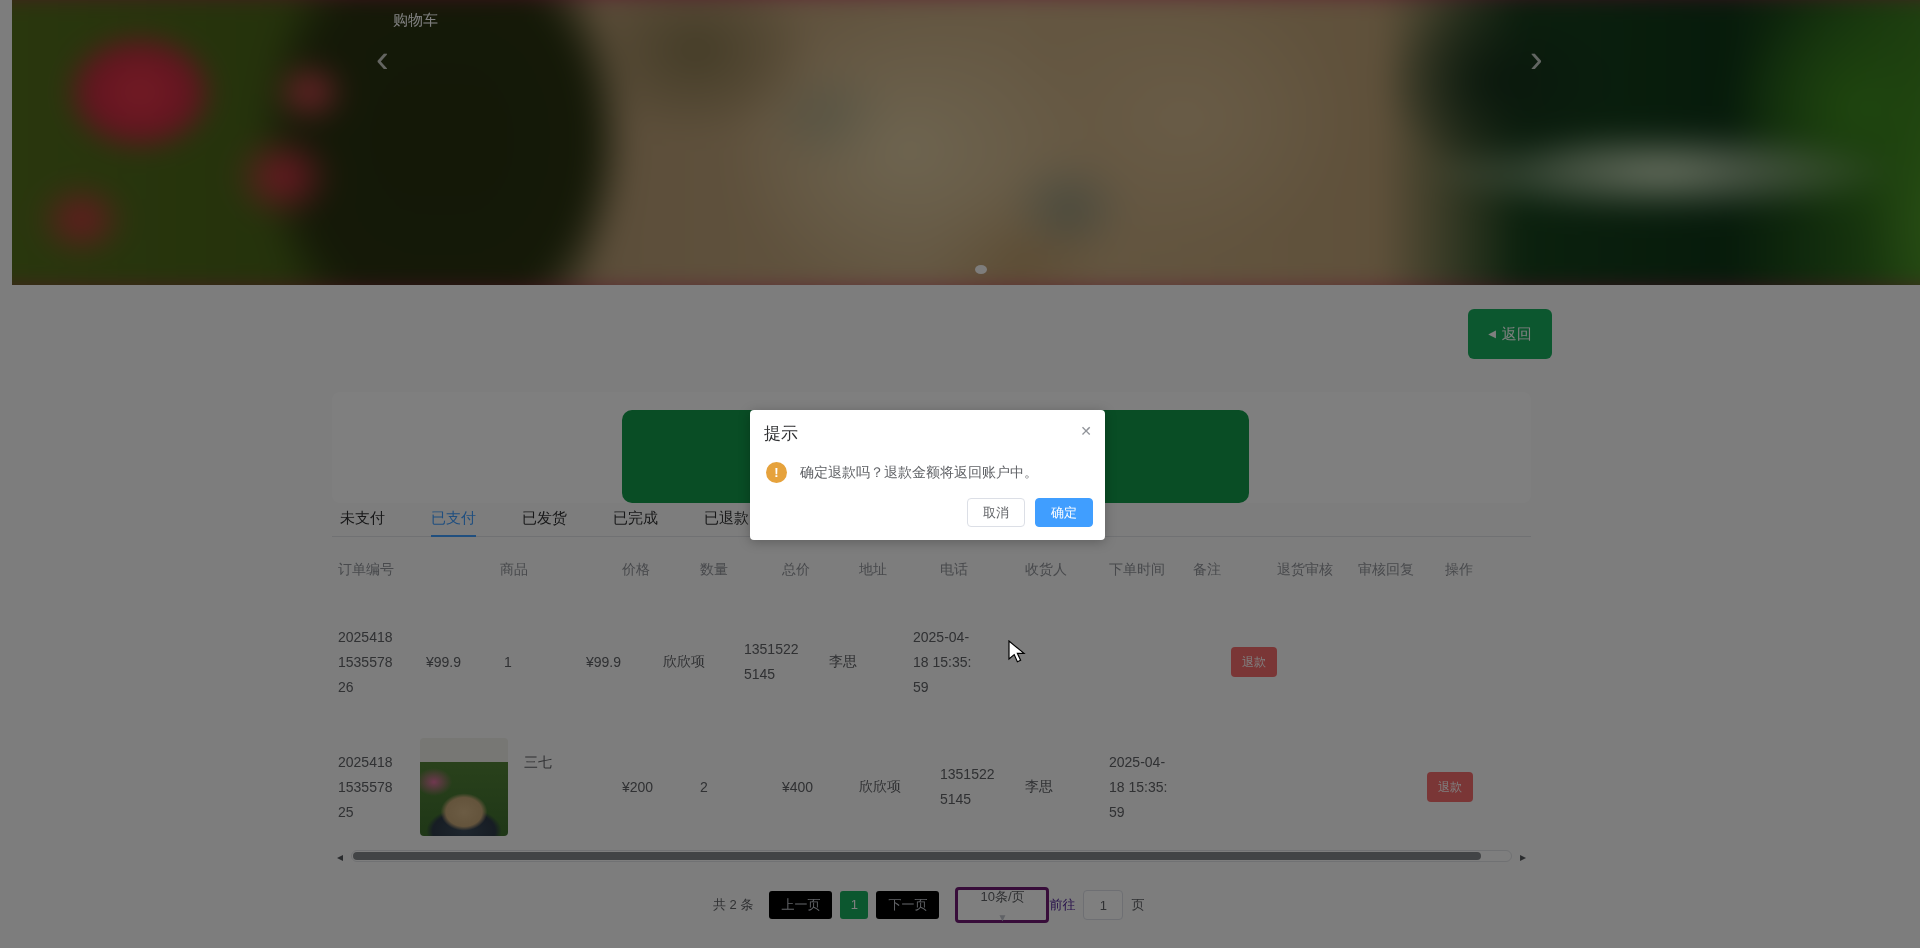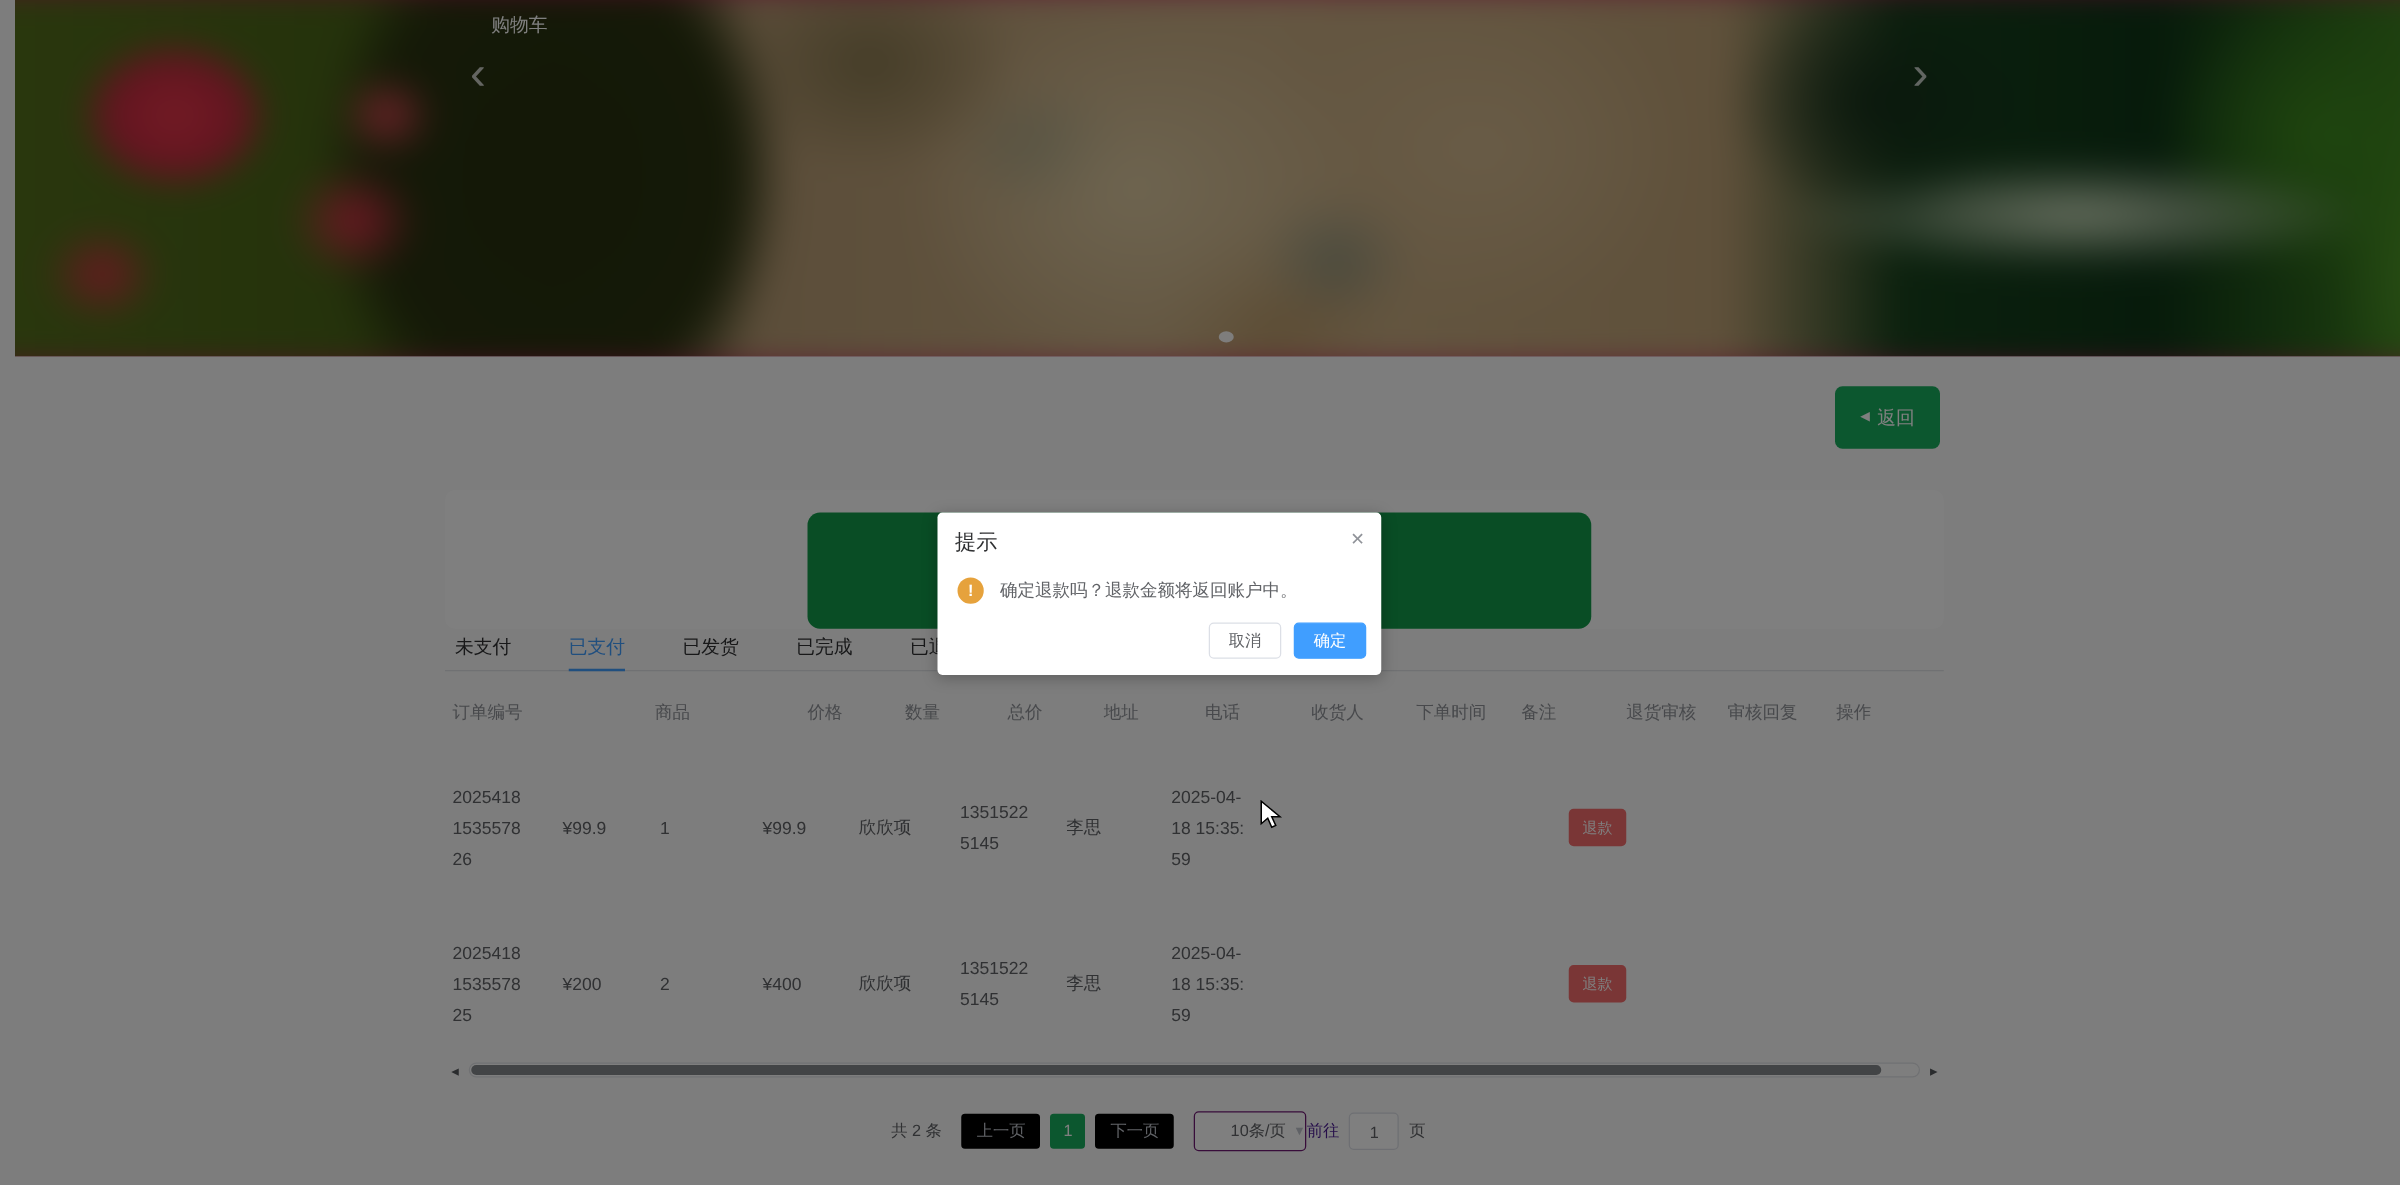--- a/index.html
+++ b/index.html
@@ -34,21 +34,21 @@
   .car-dot{position:absolute;left:963px;top:265px;width:12px;height:9px;border-radius:50%;
            background:rgba(255,255,255,.95);cursor:pointer;}
 
   
   .back-btn{position:absolute;left:1468px;top:309px;width:84px;height:50px;background:#19ae5e;
             border-radius:6px;color:#fff;font-size:15px;display:flex;align-items:center;
             justify-content:center;gap:6px;cursor:pointer;}
   .back-tri{font-size:10px;line-height:10px;}
 
   
-  .card{position:absolute;left:356px;top:392px;width:1199px;height:480px;}
+  .card{position:absolute;left:332px;top:392px;width:1199px;height:480px;}
   .band{position:absolute;left:0;top:0;width:1199px;height:111px;background:#ffffff;border-radius:8px;}
   .gbanner{position:absolute;left:290px;top:18px;width:627px;height:93px;background:#129b4a;border-radius:10px;}
 
   
   .tabs{position:absolute;left:0;top:113px;width:1199px;height:32px;border-bottom:1px solid #e0e2e6;
         display:flex;padding-left:8px;box-sizing:border-box;}
   .tab{margin-right:46px;font-size:15px;color:#303133;line-height:26px;height:32px;
        position:relative;cursor:pointer;white-space:nowrap;}
   .tab.active{color:#409EFF;}
   .tab.active::after{content:"";position:absolute;left:0;right:0;bottom:0;height:2px;background:#409EFF;}
@@ -105,22 +105,22 @@
             border-radius:5px;cursor:grab;}
 
   
   .pager{position:absolute;left:713px;top:889px;height:32px;display:flex;align-items:center;font-size:13px;}
   .pg-total{color:#606266;margin-right:16px;}
   .pg-btn{background:#000000;color:#c0c4cc;height:28px;line-height:28px;padding:0 12px;
           border-radius:3px;margin-right:8px;cursor:pointer;}
   .pg-next{margin-right:16px;}
   .pg-cur{width:28px;height:28px;line-height:28px;text-align:center;background:#19ae5e;color:#fff;
           border-radius:3px;margin-right:8px;cursor:pointer;}
-  .pg-size{width:88px;height:30px;border:1px solid #701a75;border-radius:4px;background:#fff;
-           color:#606266;display:flex;align-items:center;justify-content:flex-end;gap:6px;cursor:pointer;}
+  .pg-size{width:88px;height:30px;border:3px solid #701a75;border-radius:4px;background:#fff;
+           color:#606266;display:flex;align-items:center;justify-content:center;gap:6px;cursor:pointer;flex-direction:column;}
   .pg-chev{color:#c0c4cc;font-size:10px;}
   .pg-goto{color:#4c1d95;}
   .pg-input{width:40px;height:30px;margin:0 8px;border:1px solid #dcdfe6;border-radius:4px;
             text-align:center;font-size:13px;color:#606266;box-sizing:border-box;background:#fff;}
   .pg-unit{color:#606266;}
 
   
   .backdrop{position:absolute;inset:0;background:rgba(0,0,0,.5);z-index:50;}
   .dialog{position:absolute;left:750px;top:410px;width:355px;height:130px;background:#fff;
           border-radius:4px;box-shadow:0 2px 12px rgba(0,0,0,.25);z-index:60;}
@@ -195,20 +195,26 @@
         <div class="c c8">李思</div>
         <div class="c c9"><span class="wrap62">2025-04-18 15:35:59</span></div>
         <div class="c c10"></div>
         <div class="c c11"></div>
         <div class="c c12"></div>
         <div class="c c13"><button class="refund-btn">退款</button></div>
       </div>
 
       <div class="trow tr2">
         <div class="c c1"><span class="wrap58">2025418153557825</span></div>
+        <div class="c c2">
+          <div class="pcell">
+            <div class="pimg pimg2"></div>
+            <span class="pname">三七</span>
+          </div>
+        </div>
         <div class="c c3">¥200</div>
         <div class="c c4">2</div>
         <div class="c c5">¥400</div>
         <div class="c c6">欣欣项</div>
         <div class="c c7"><span class="wrap58">13515225145</span></div>
         <div class="c c8">李思</div>
         <div class="c c9"><span class="wrap62">2025-04-18 15:35:59</span></div>
         <div class="c c10"></div>
         <div class="c c11"></div>
         <div class="c c12"></div>

